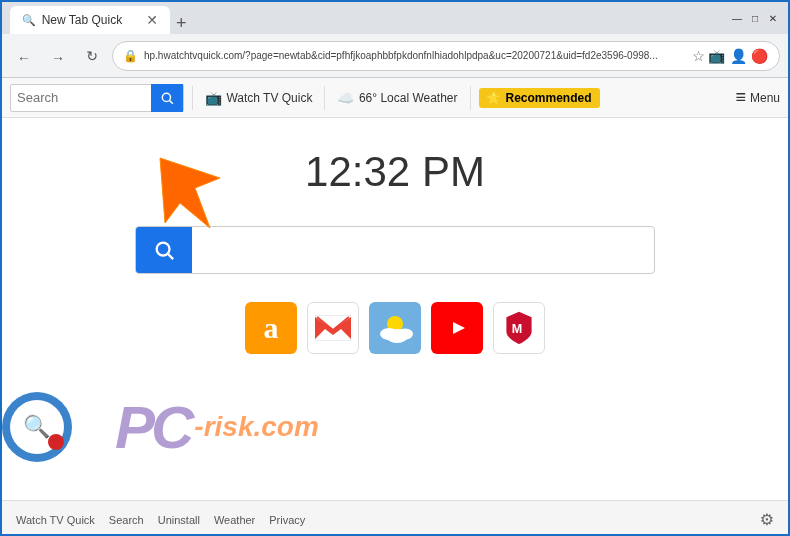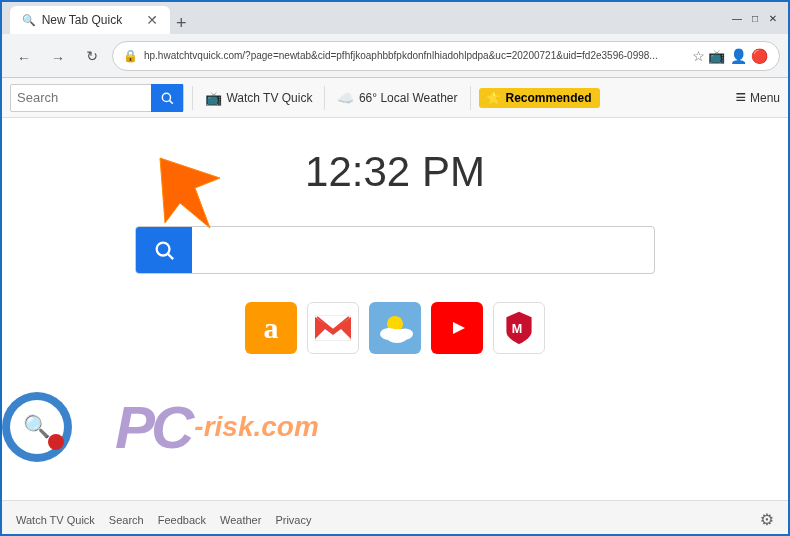--- a/index.html
+++ b/index.html
@@ -451,19 +451,19 @@
         </div>
         <div class="pc-text">PC</div>
         <div class="risk-text">-<span>risk.com</span></div>
       </div>
     </div>
   </div>
 
   <div class="footer">
     <span class="footer-link">Watch TV Quick</span>
     <span class="footer-link">Search</span>
-    <span class="footer-link">Feedback</span>
+    <span class="footer-link">Uninstall</span>
     <span class="footer-link">Weather</span>
     <span class="footer-link">Privacy</span>
     <span class="gear-icon" style="margin-left:auto;">⚙</span>
   </div>
 
 </div>
 
 </body></html>

